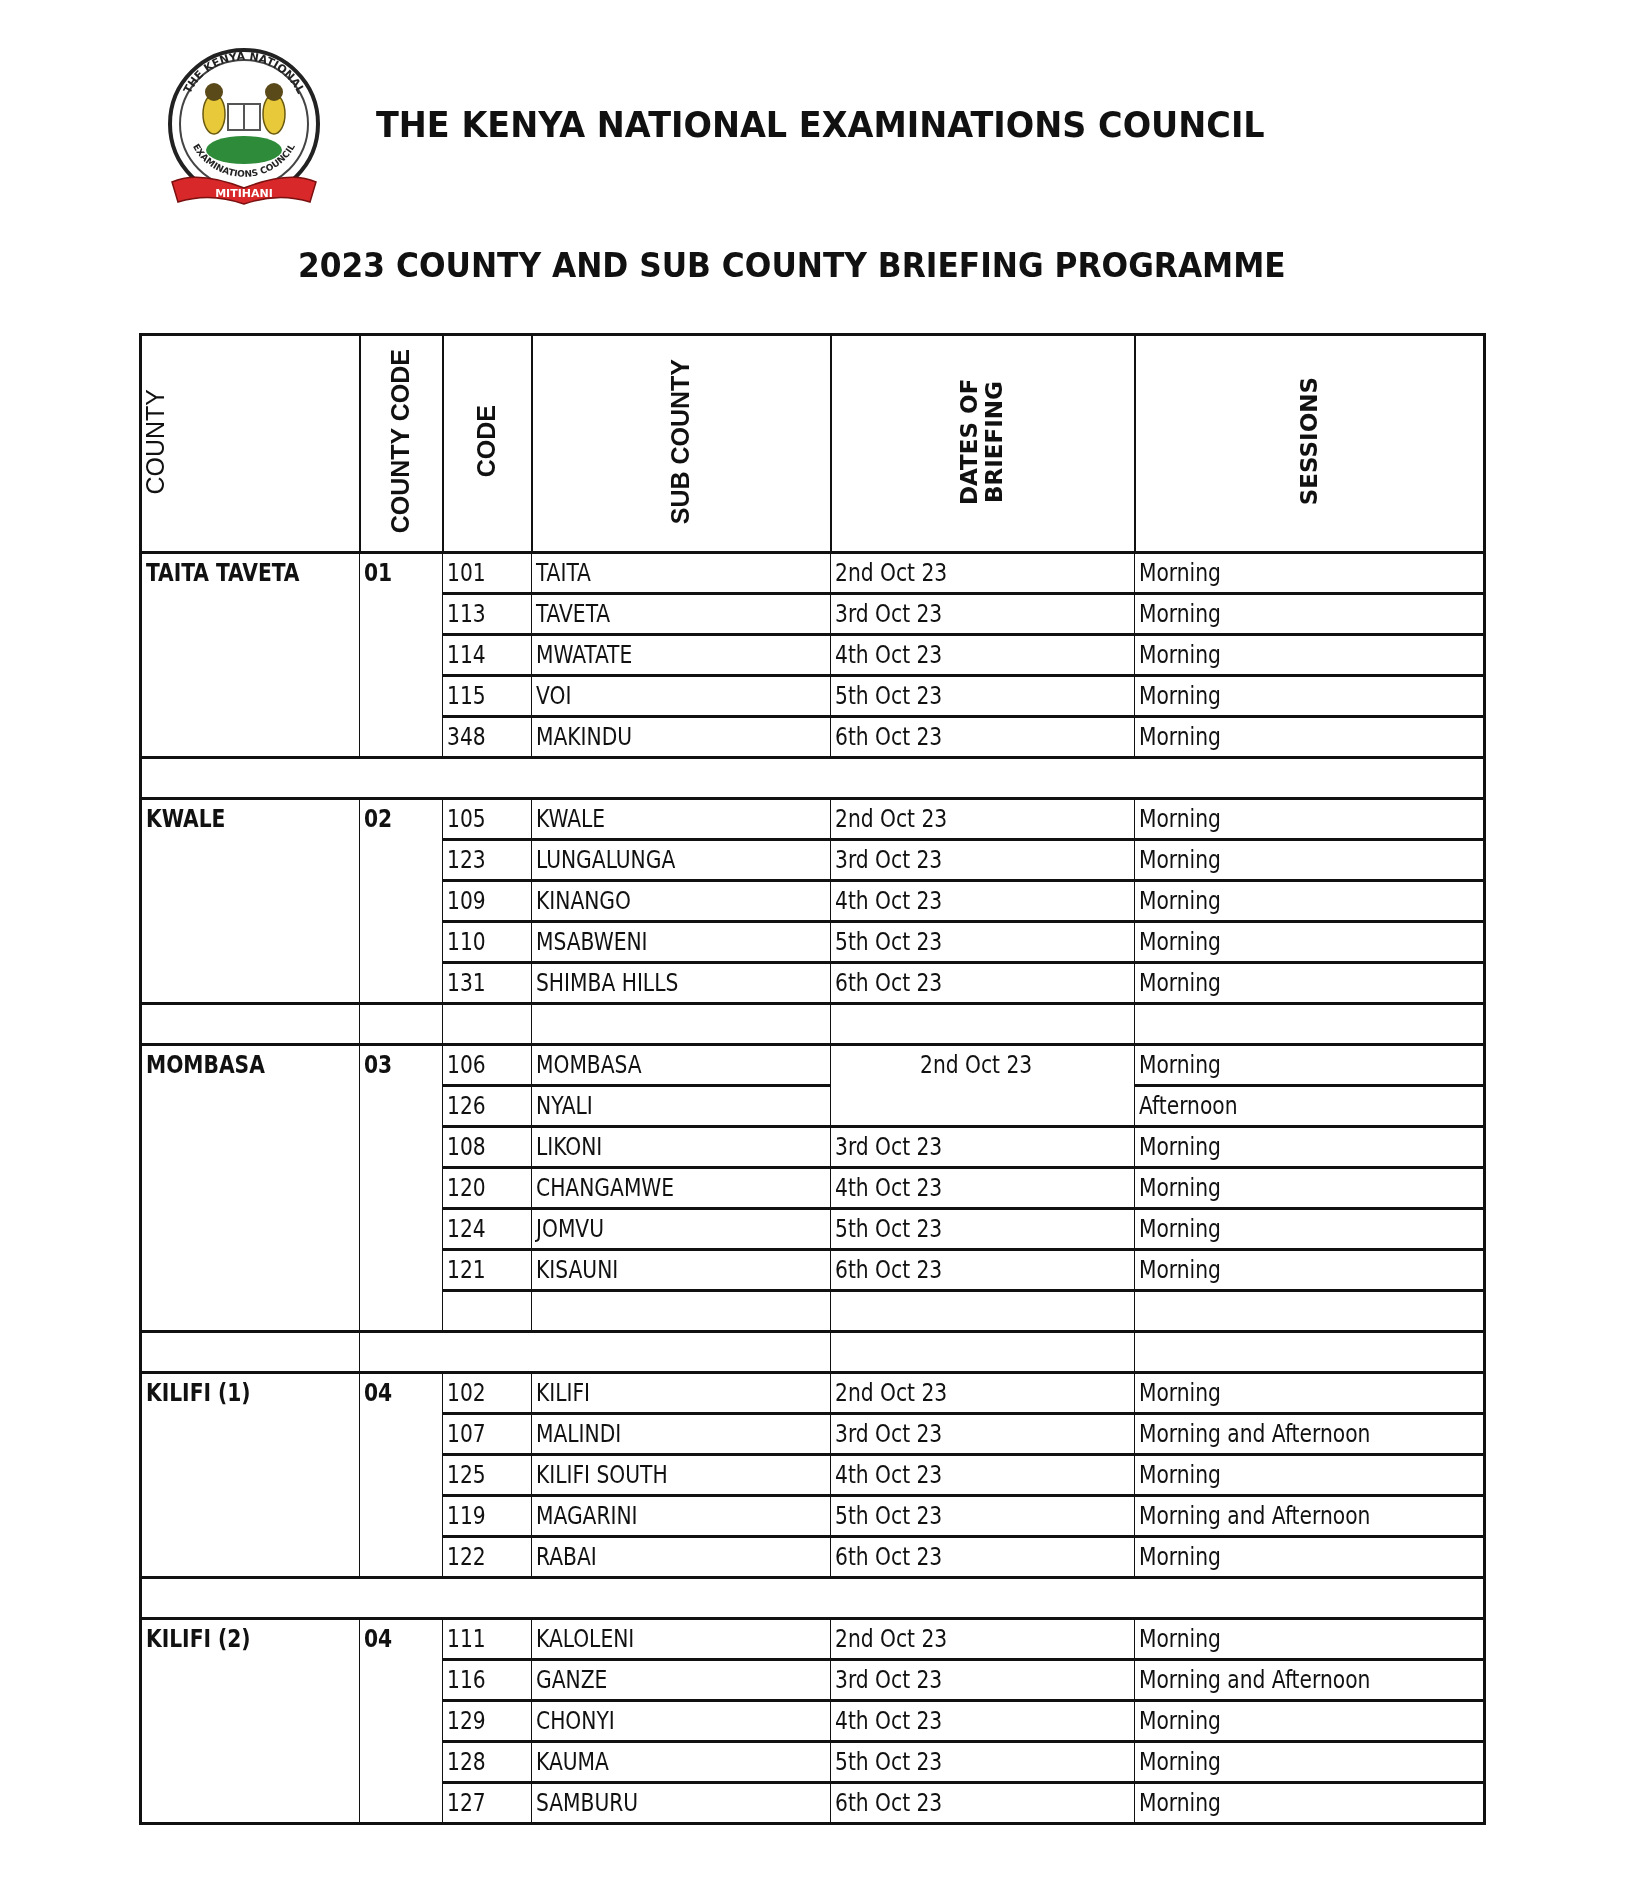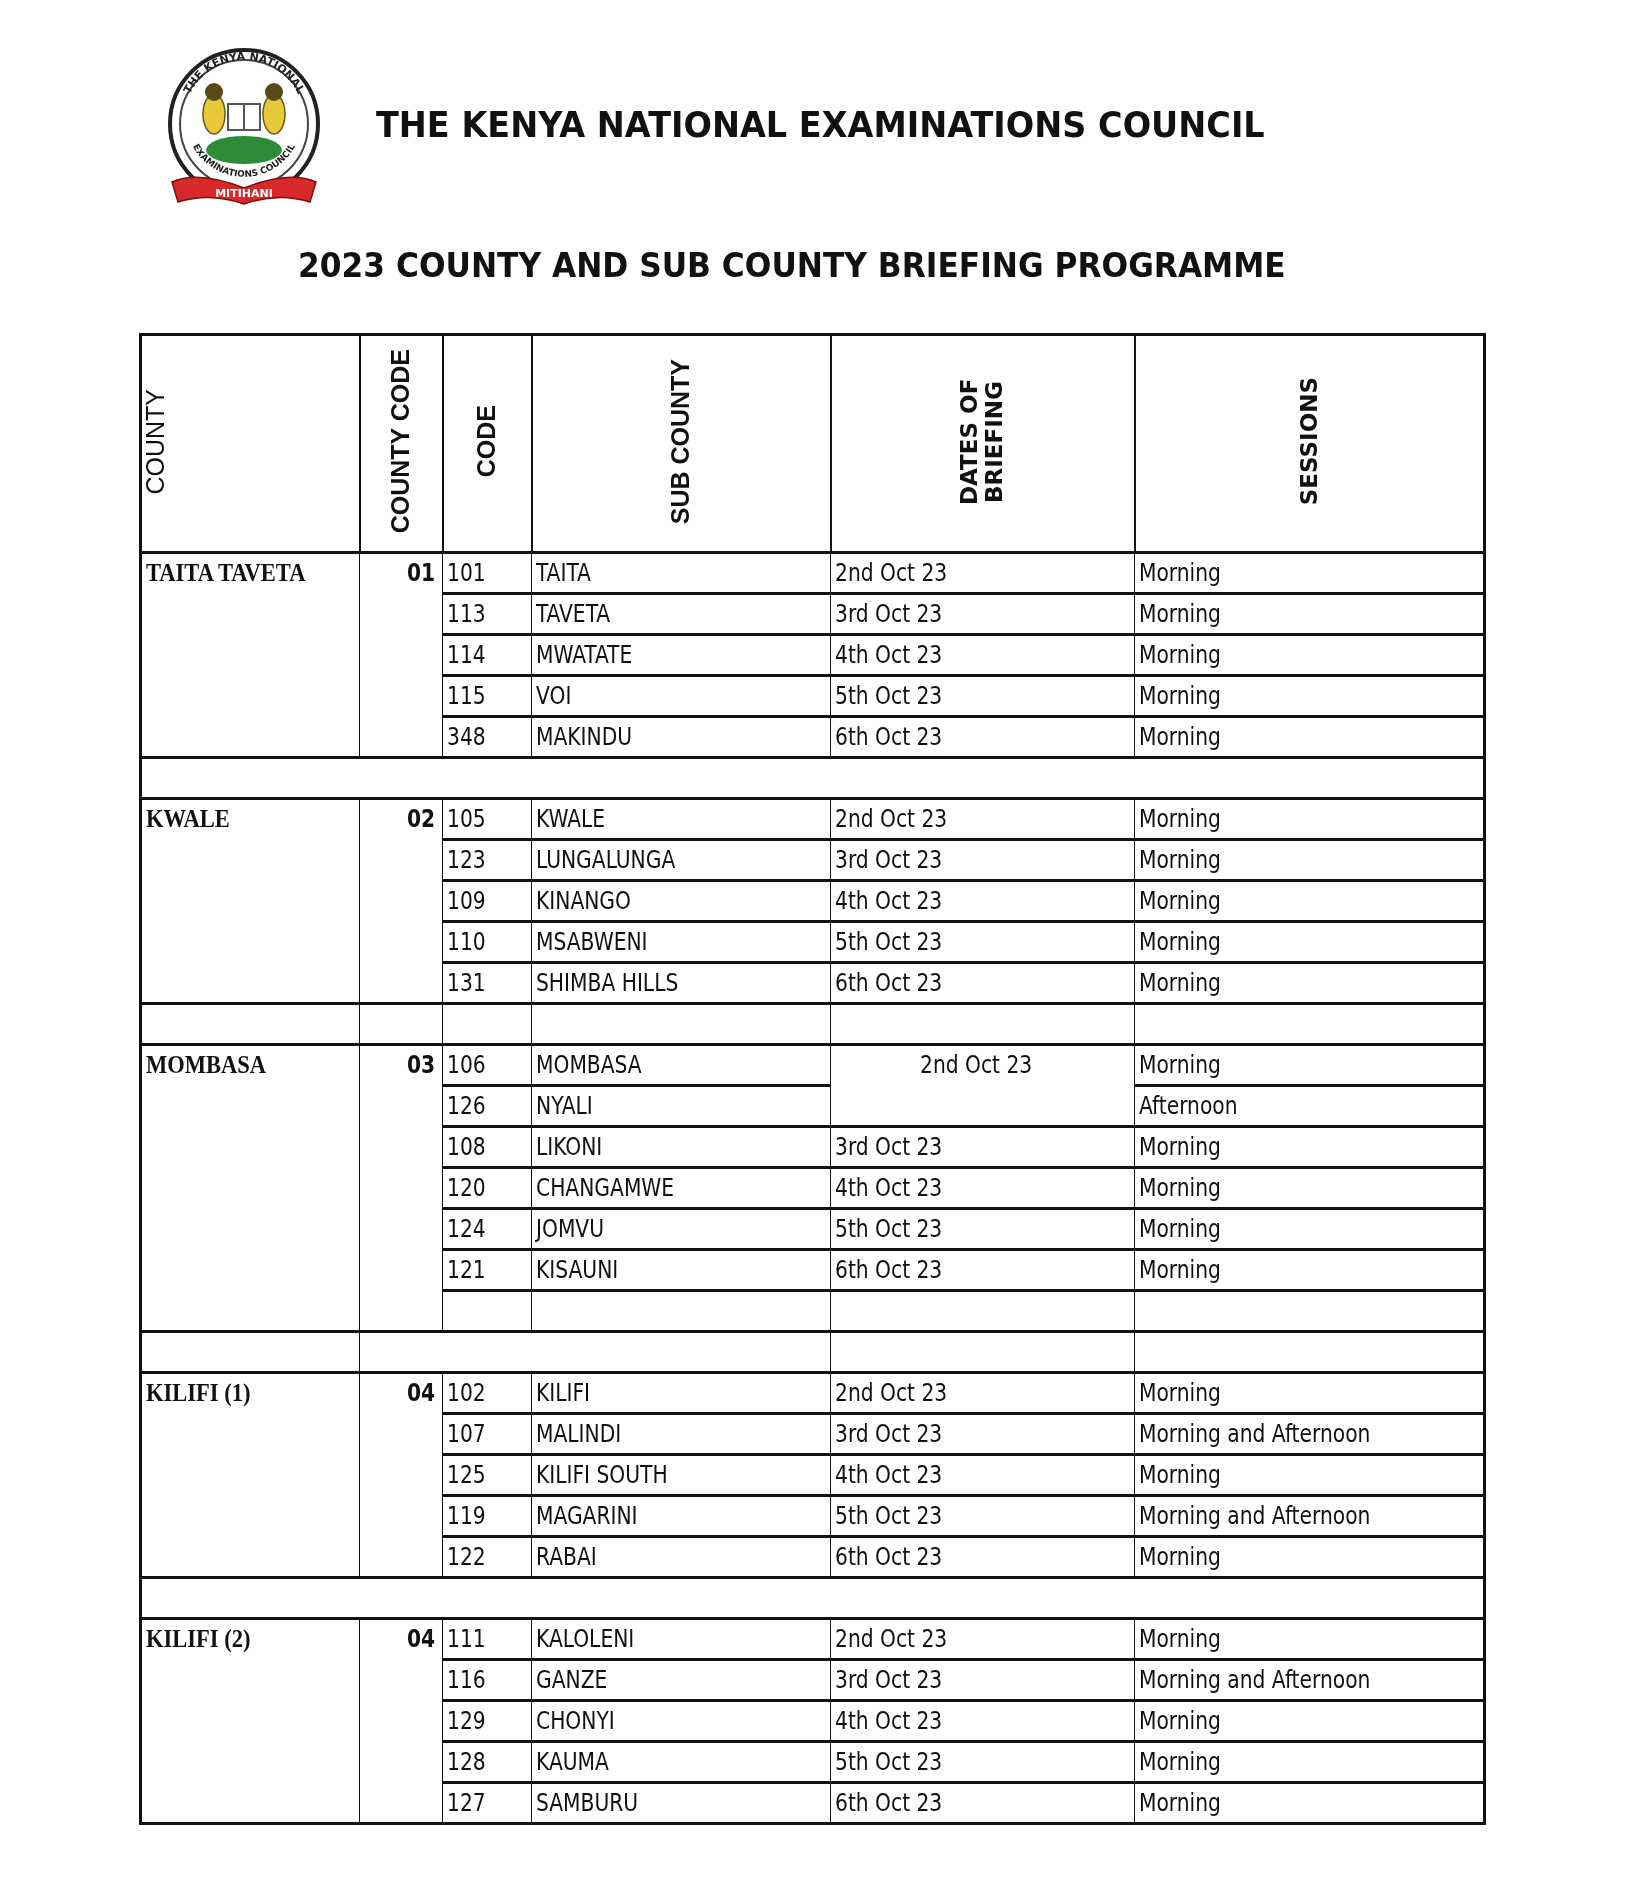--- a/index.html
+++ b/index.html
@@ -12,22 +12,22 @@
   table.prog th { height:215px; border:2px solid #111; border-bottom:3px solid #111; padding:0; vertical-align:middle; }
   .vert { writing-mode:vertical-rl; transform:rotate(180deg); font-family:"Liberation Sans",sans-serif; font-weight:bold; font-size:25px; white-space:nowrap; display:inline-block; line-height:1.1; }
   .vert.plain { font-weight:normal; }
   th.h-county { text-align:left; padding-left:8px; vertical-align:bottom; padding-bottom:48px; }
   th.h-ccode { vertical-align:bottom; padding-bottom:12px; }
   th.h-code { vertical-align:bottom; padding-bottom:70px; }
   th.h-sub { vertical-align:bottom; padding-bottom:14px; }
   th.h-dates { vertical-align:bottom; padding-bottom:38px; }
   th.h-sess { vertical-align:bottom; padding-bottom:38px; }
   table.prog td { height:38px; border:1px solid #111; border-bottom:3px solid #111; padding:0 4px; font-size:25px; vertical-align:top; line-height:38px; white-space:nowrap; transform-origin:left; }
-  td.county { font-weight:bold; font-size:28px; padding-left:4px; border-right:2px solid #111;font-family:Liberation Serif, serif; }
-  td.ccode { font-weight:bold; text-align:right; font-size:26px; border-right:2px solid #111; }
+  td.county { font-weight:bold; font-size:28px; padding-left:4px; border-right:2px solid #111; }
+  td.ccode { font-weight:bold; text-align:left; font-size:26px; border-right:2px solid #111; }
   td.merged-date { text-align:center; }
   tr.gap td { height:38px; border-bottom:3px solid #111; }
   .cnd { display:inline-block; transform:scaleX(0.9); transform-origin:left center; }
 </style>
 </head>
 <body>
 
 <div class="logo">
   <svg width="172" height="168" viewBox="0 0 172 168">
     <defs>

